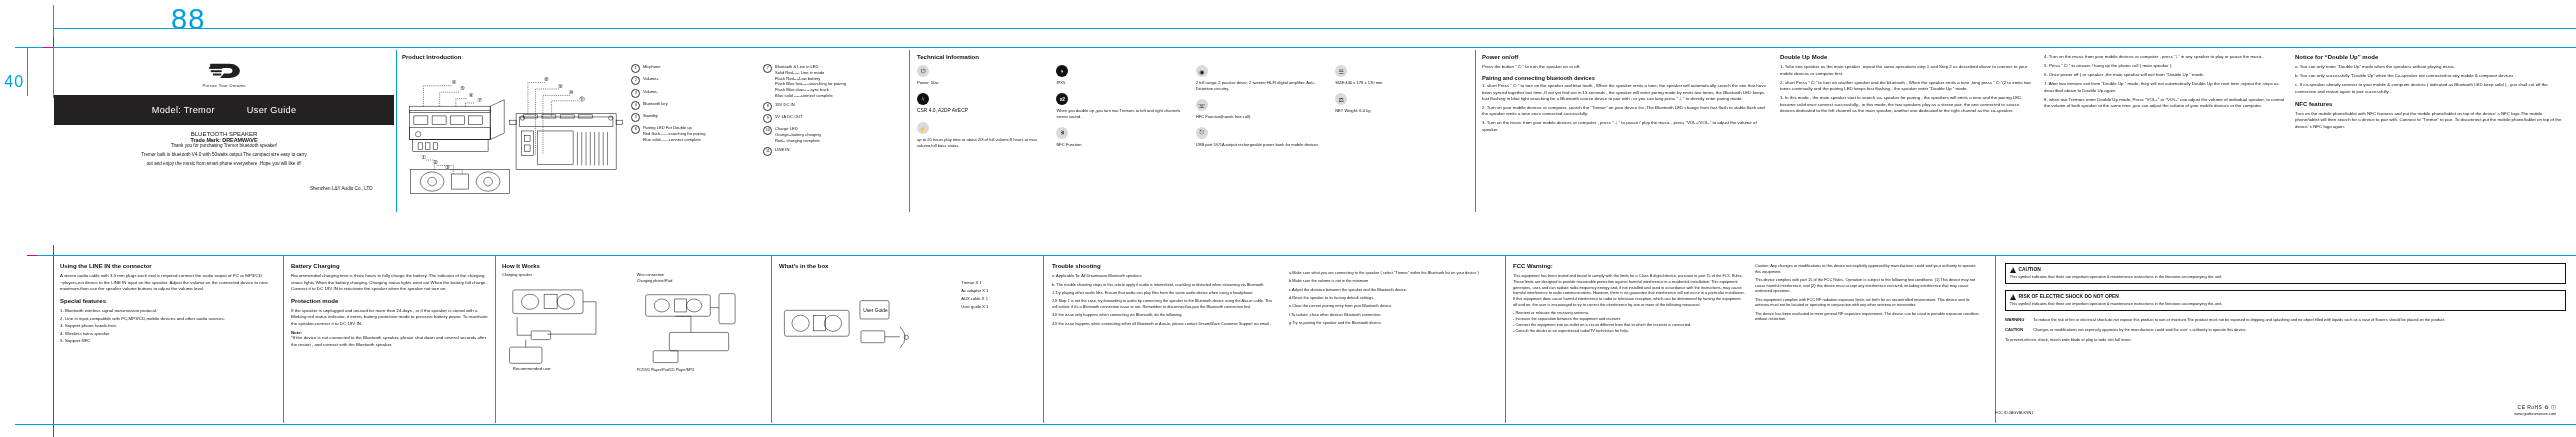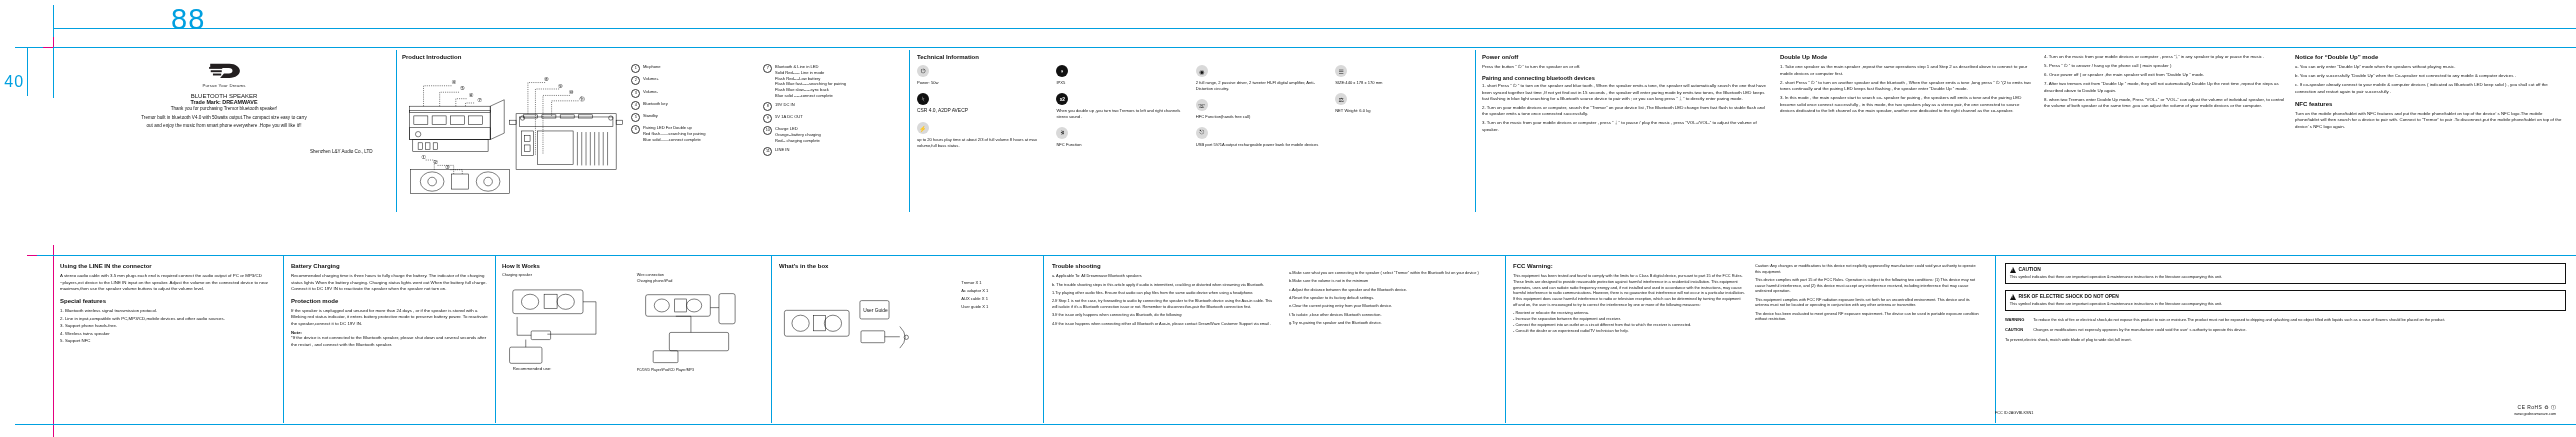--- a/index.html
+++ b/index.html
@@ -68,20 +68,24 @@
   <div class="panel" style="left:54px;top:50px;width:340px;height:162px;">
     <div class="brandwrap" style="margin-top:9.7px;">
       <svg class="brandmark logo-svg" viewBox="0 0 120 76">
         <path fill="#231f20" d="M8 12h70c22 0 38 12 38 26S100 64 78 64H44l14-16h18c8 0 13-4 13-10s-5-10-13-10H8z"></path>
         <rect fill="#231f20" x="4" y="24" width="48" height="7"></rect>
         <rect fill="#231f20" x="10" y="36" width="40" height="7"></rect>
         <rect fill="#231f20" x="18" y="48" width="30" height="7"></rect>
       </svg>
       <div class="brandtag">Pursue Your Dreams</div>
     </div>
+    <div class="titlebar" style="margin-top:7.5px;height:30px;width:340px;margin-left:0px;">
+      <span>Model: Tremor</span>
+      <span>User Guide</span>
+    </div>
     <div class="center" style="padding:5.4px 16px 0 16px;">
       <div class="cap" style="font-size:6px;">BLUETOOTH SPEAKER</div>
       <div class="cap bold" style="font-size:5.4px;">Trade Mark: DREAMWAVE</div>
       <div class="cap" style="font-size:4.6px;margin-top:0.5px;">Thank you for purchasing  Tremor bluetooth speaker!</div>
       <div class="cap" style="font-size:4.6px;margin-top:3.8px;">Tremor built in bluetooth V4.0 with 50watts output.The compact size easy to carry</div>
       <div class="cap" style="font-size:4.6px;margin-top:3.8px;">out and enjoy the music from smart phone everywhere .Hope you will like it!!</div>
       <div class="cap" style="font-size:4.6px;margin-top:20.5px;text-align:right;padding-right:5.4px;">Shenzhen L&amp;Y Audio Co., LTD</div>
     </div>
   </div>
 

